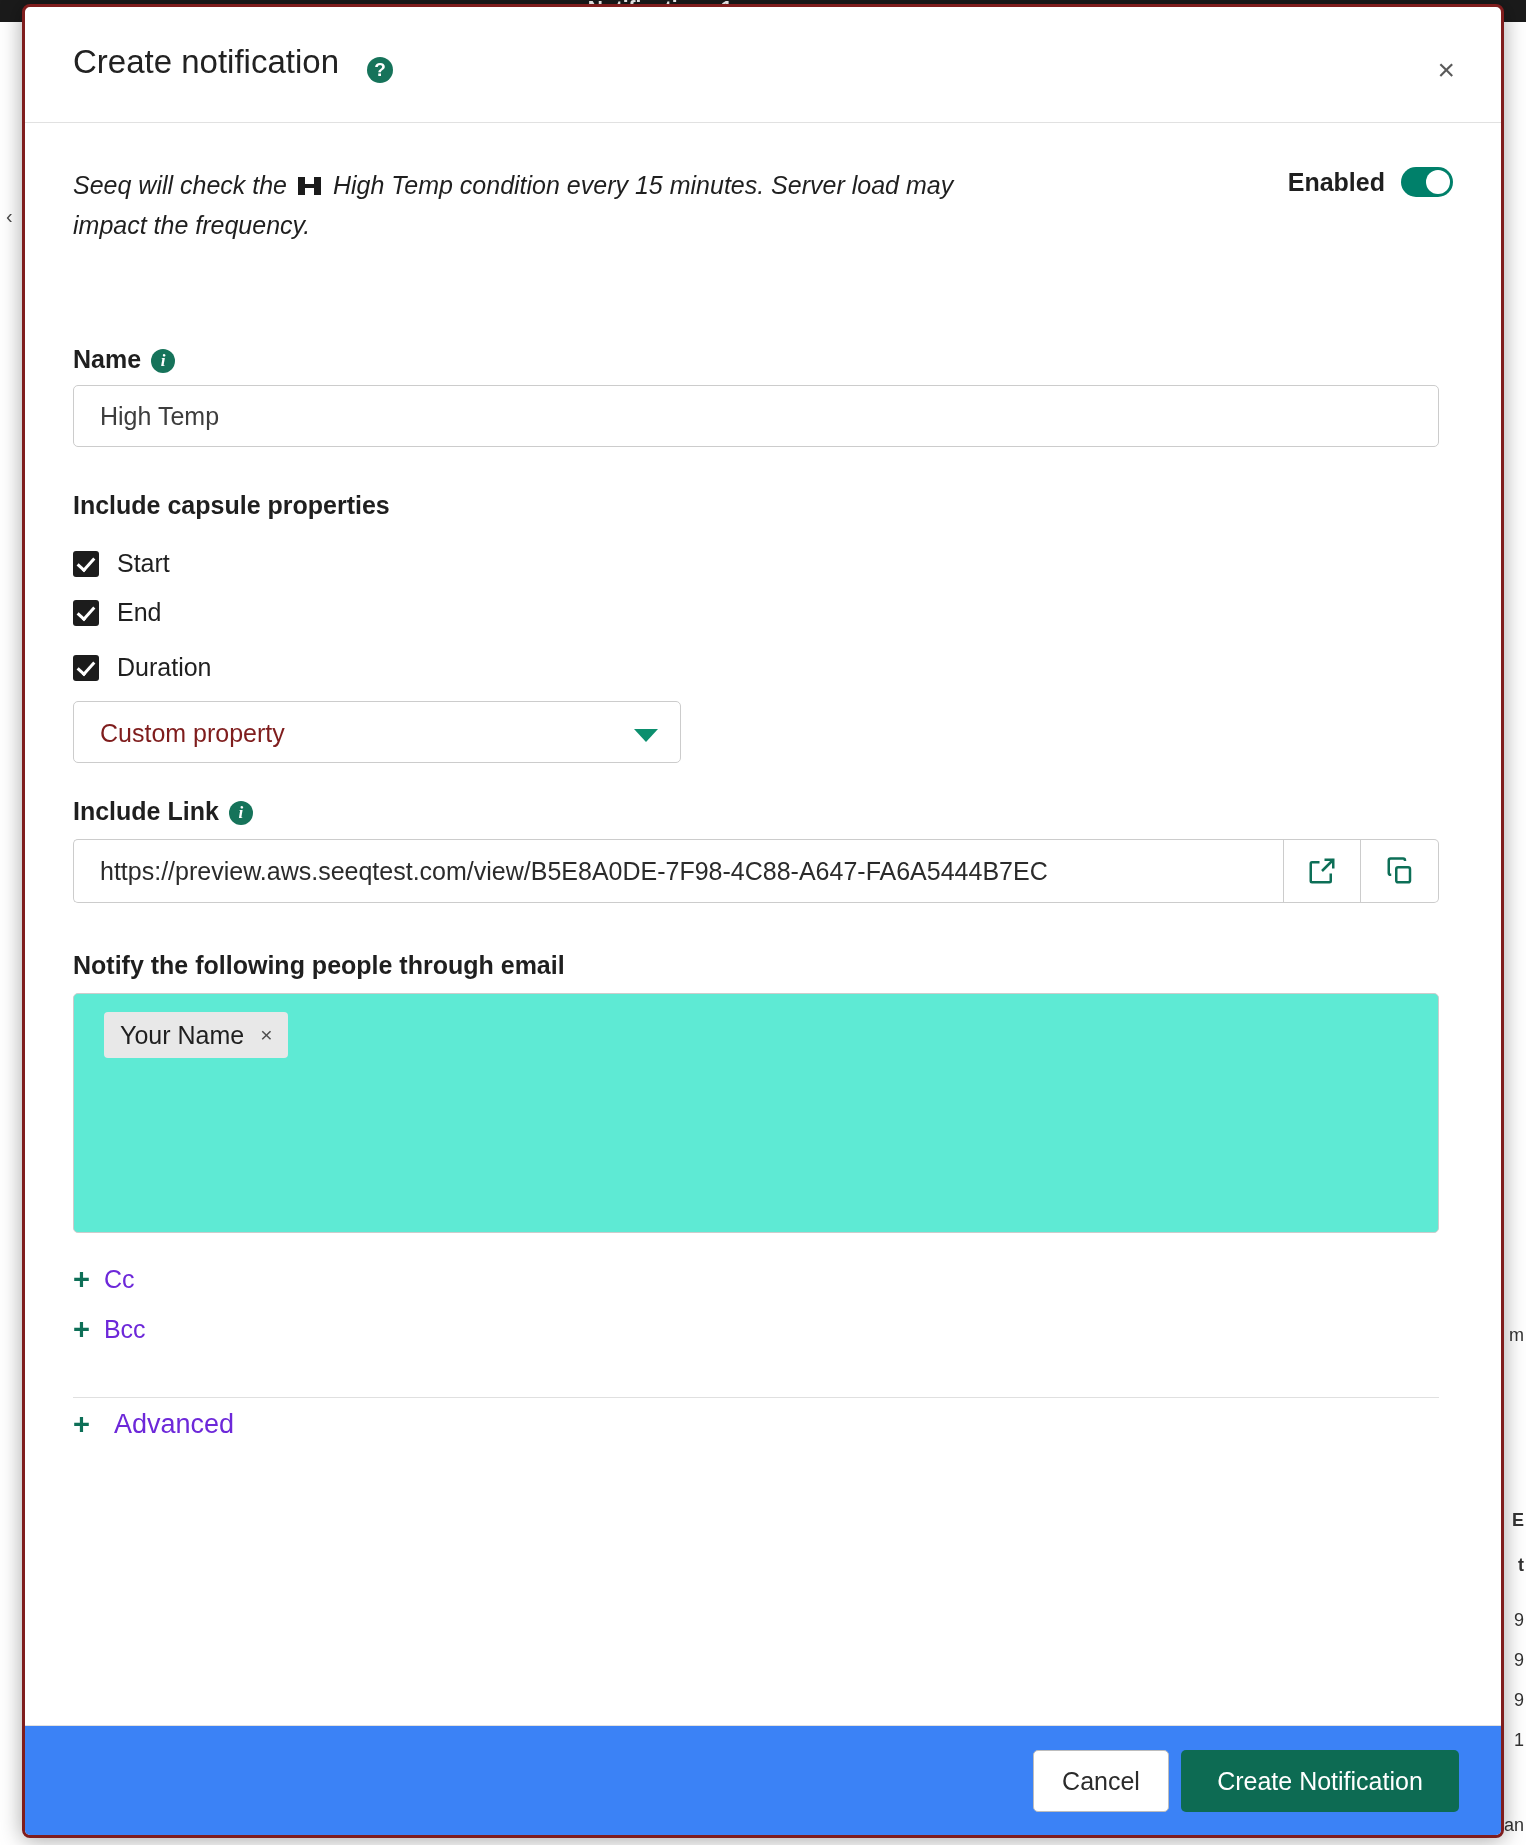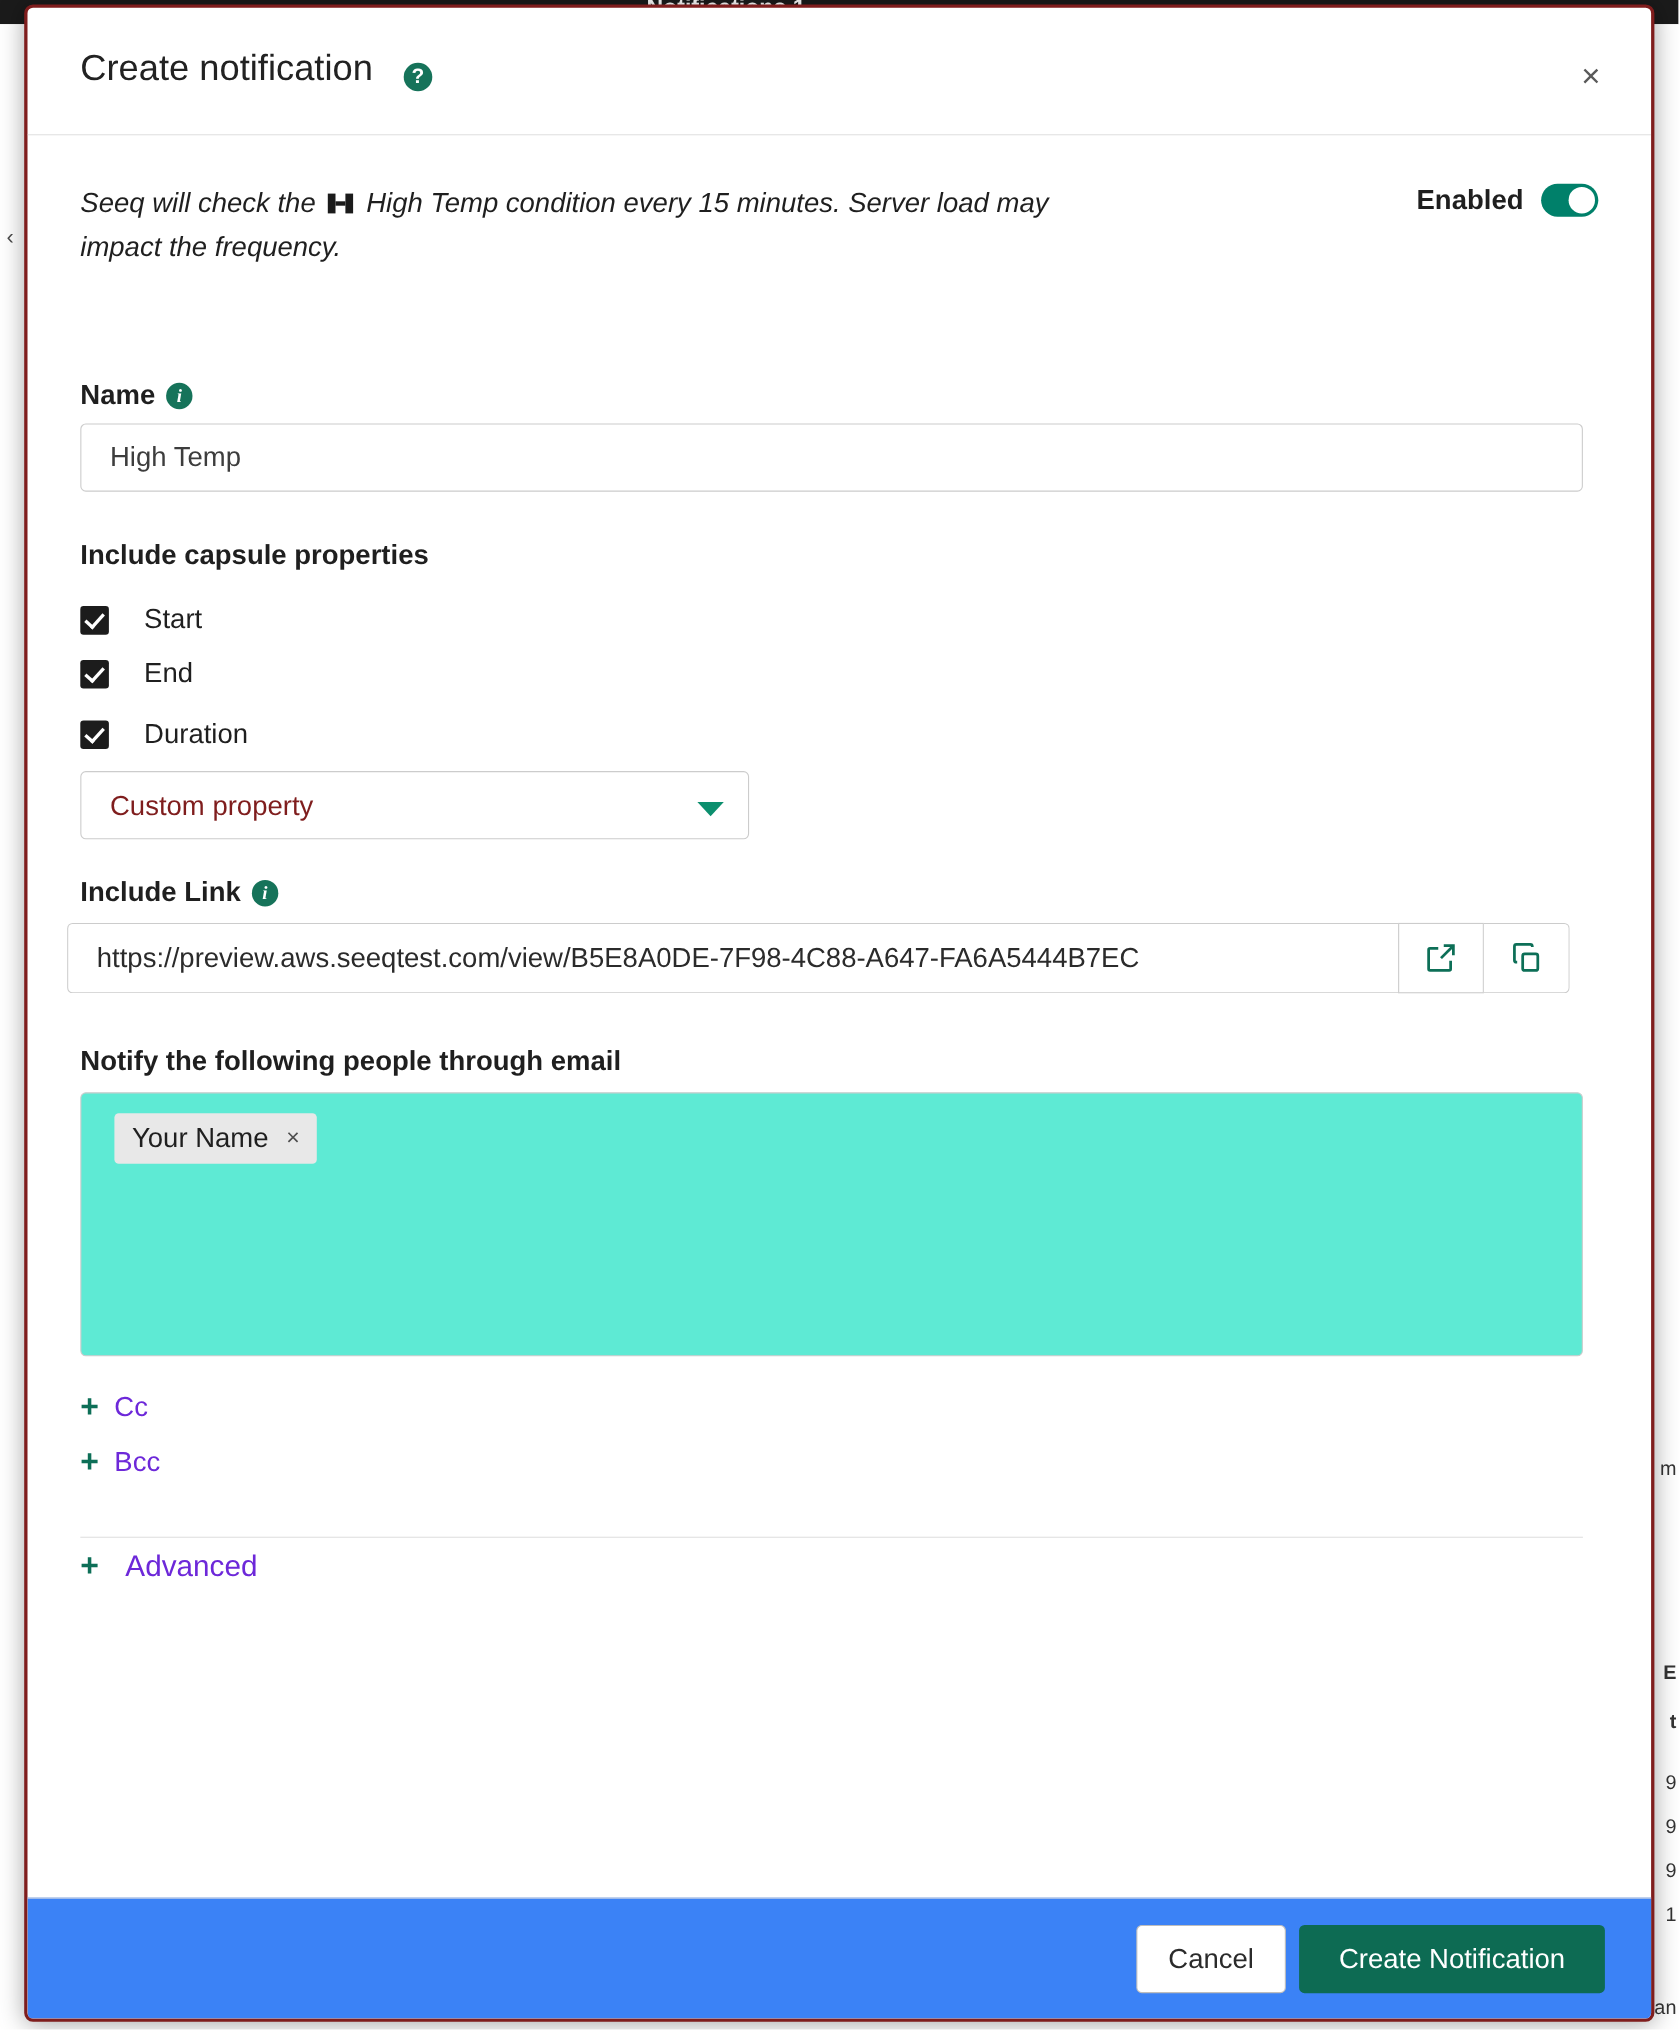--- a/index.html
+++ b/index.html
@@ -193,21 +193,21 @@
     padding: 0 26px;
     outline: none;
     font-family: "Liberation Sans", sans-serif;
   }
 
   .checkbox-row {
     position: absolute;
     left: 48px;
     display: flex;
     align-items: center;
-    gap: 32px;
+    gap: 18px;
     cursor: pointer;
     text-align: center;
   }
   .cbox {
     width: 26px; height: 26px;
     background: #1c1c1c;
     border-radius: 3px;
     position: relative;
   }
   .cbox::after {
@@ -244,21 +244,21 @@
     position: absolute;
     right: 22px; top: 27px;
     width: 0; height: 0;
     border-left: 12px solid transparent;
     border-right: 12px solid transparent;
     border-top: 13px solid #0c8f6e;
   }
 
   .link-row {
     position: absolute;
-    left: 36px;
+    left: 48px;
     width: 1366px;
     height: 64px;
     display: flex;
   }
   .link-input {
     flex: 1;
     height: 64px;
     border: 1px solid #cccccc;
     border-right: none;
     border-radius: 5px 0 0 5px;

